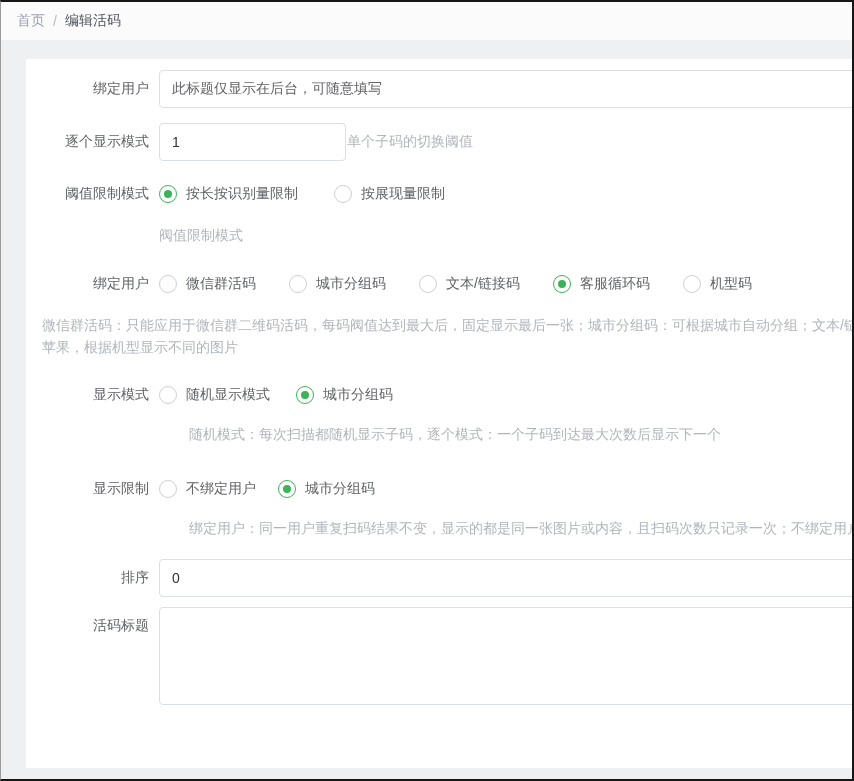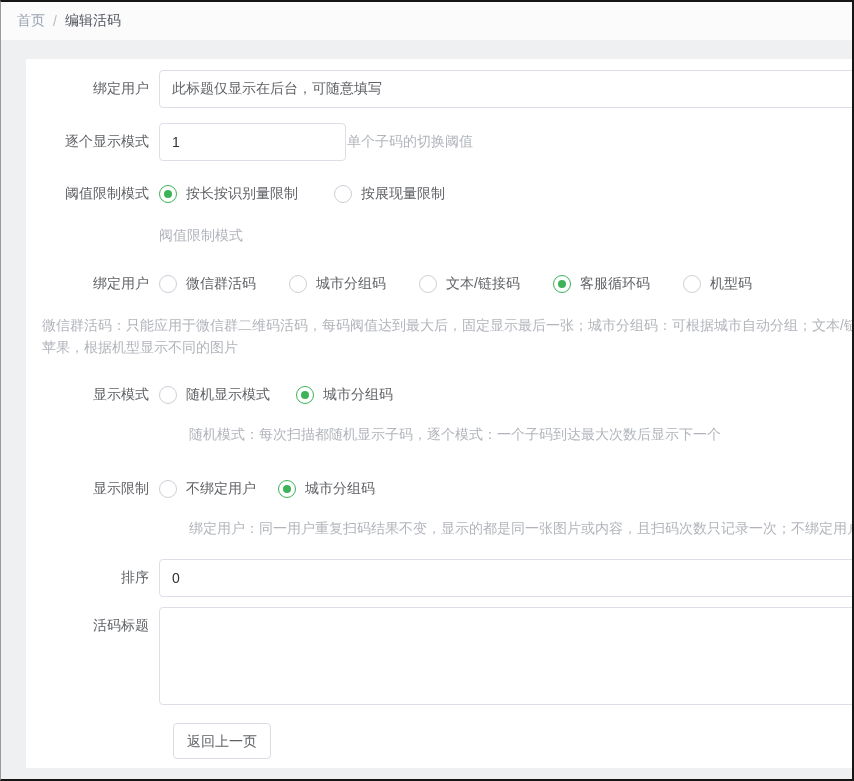--- a/index.html
+++ b/index.html
@@ -228,17 +228,16 @@
     </div>
 
     <div class="row row-top mt-remark">
       <div class="flabel">活码标题</div>
       <div class="content">
         <textarea class="remark-area" style=""></textarea>
       </div>
     </div>
 
     <div class="btn-row mt-buttons">
-      <button class="btn btn-back">返回上一页</button>
     </div>
 
   </div>
 </div>
 
 </body></html>

